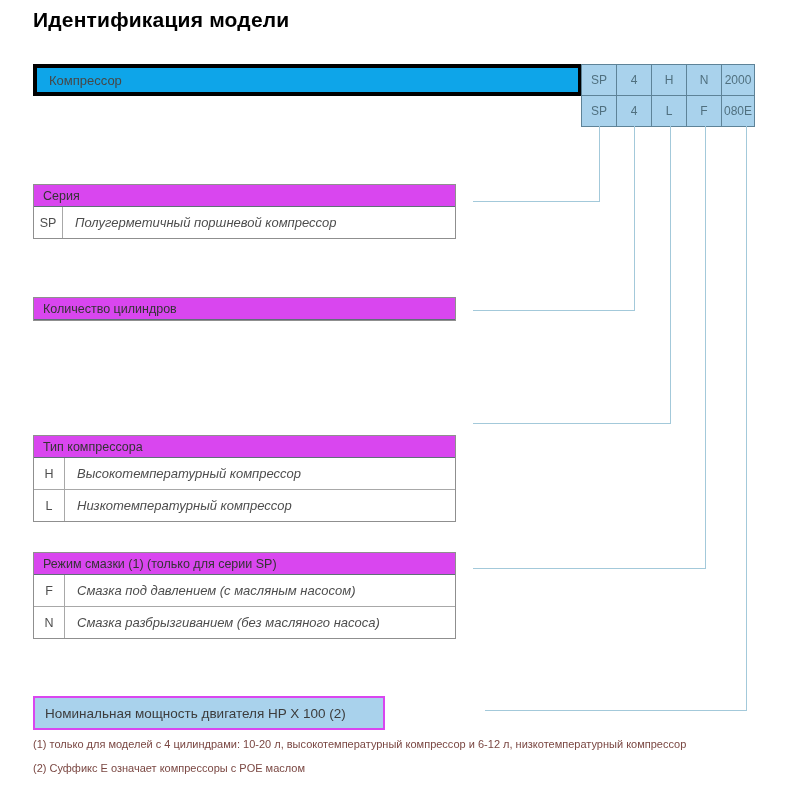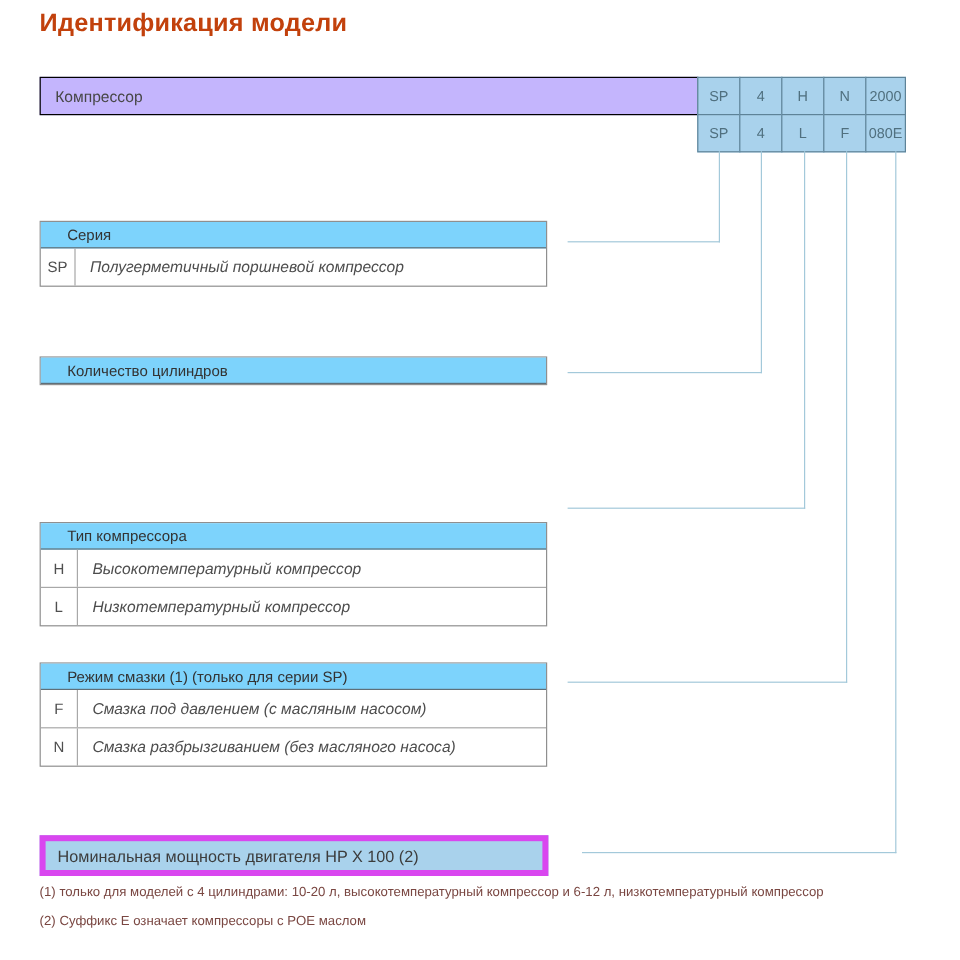--- a/index.html
+++ b/index.html
@@ -3,69 +3,69 @@
 <meta charset="utf-8">
 <style>
   html,body{margin:0;padding:0;}
   body{
     width:800px;height:800px;position:relative;background:#ffffff;
     font-family:"Liberation Sans","DejaVu Sans",sans-serif;
     overflow:hidden;
   }
   .abs{position:absolute;box-sizing:border-box;}
   .title{
-    left:33px;top:8px;font-size:21px;font-weight:bold;color:#c2410c;
+    left:33px;top:8px;font-size:21px;font-weight:bold;color:#000000;
     letter-spacing:0.2px;
   }
   
   .coderow{display:flex;height:32px;}
   .bluebox{
-    background:#c4b5fd;border:1px solid #000000;box-sizing:border-box;
+    background:#0ea5e9;border:4px solid #000000;box-sizing:border-box;
   }
   .bar-label{
     width:549px;display:flex;align-items:center;padding-left:12px;
     font-size:13px;color:#474747;
   }
   .code-cell{
     display:flex;align-items:center;justify-content:center;
     font-size:12px;color:#50707f;margin-left:-1px;
     border:1px solid #5e8398;background:#a9d2ec;box-sizing:border-box;
   }
   .w36{width:36px;} .w47{width:34px;}
   
   .vline{width:1px;background:#a3c9da;}
   .hline{height:1px;background:#a3c9da;}
   
   .section{
     width:423px;border:1px solid #8f8f8f;background:#ffffff;
   }
   .section-header{
-    height:21px;background:#7dd3fc;border-bottom:1px solid #5f6f78;
-    display:flex;align-items:center;padding-left:22px;
+    height:21px;background:#d946ef;border-bottom:1px solid #5f6f78;
+    display:flex;align-items:center;padding-left:9px;
     font-size:12.5px;color:#333333;
   }
   .section-row{
     height:31px;display:flex;align-items:stretch;border-bottom:1px solid #a8a8a8;
     font-size:13px;color:#4d4d4d;
   }
   .section-row:last-child{border-bottom:none;}
   .code-col{
     display:flex;align-items:center;justify-content:center;
     border-right:1px solid #a8a8a8;font-size:12.5px;color:#4f4f4f;
     flex:0 0 auto;
   }
   .desc-col{
     display:flex;align-items:center;padding-left:12px;flex:1 1 auto;font-style:italic;
   }
   .single-col{
     display:flex;align-items:center;padding-left:8px;flex:1 1 auto;
   }
   .power-bar{
-    left:33px;top:696px;width:424px;height:34px;
-    background:#a9d2ec;border:5px solid #d946ef;
+    left:33px;top:696px;width:352px;height:34px;
+    background:#a9d2ec;border:2px solid #d946ef;
     display:flex;align-items:center;padding-left:10px;
     font-size:13.5px;color:#3c3c3c;
   }
   .footnote{
     left:33px;font-size:11px;color:#7a4742;white-space:nowrap;
   }
 </style>
 </head>
 <body>
 

